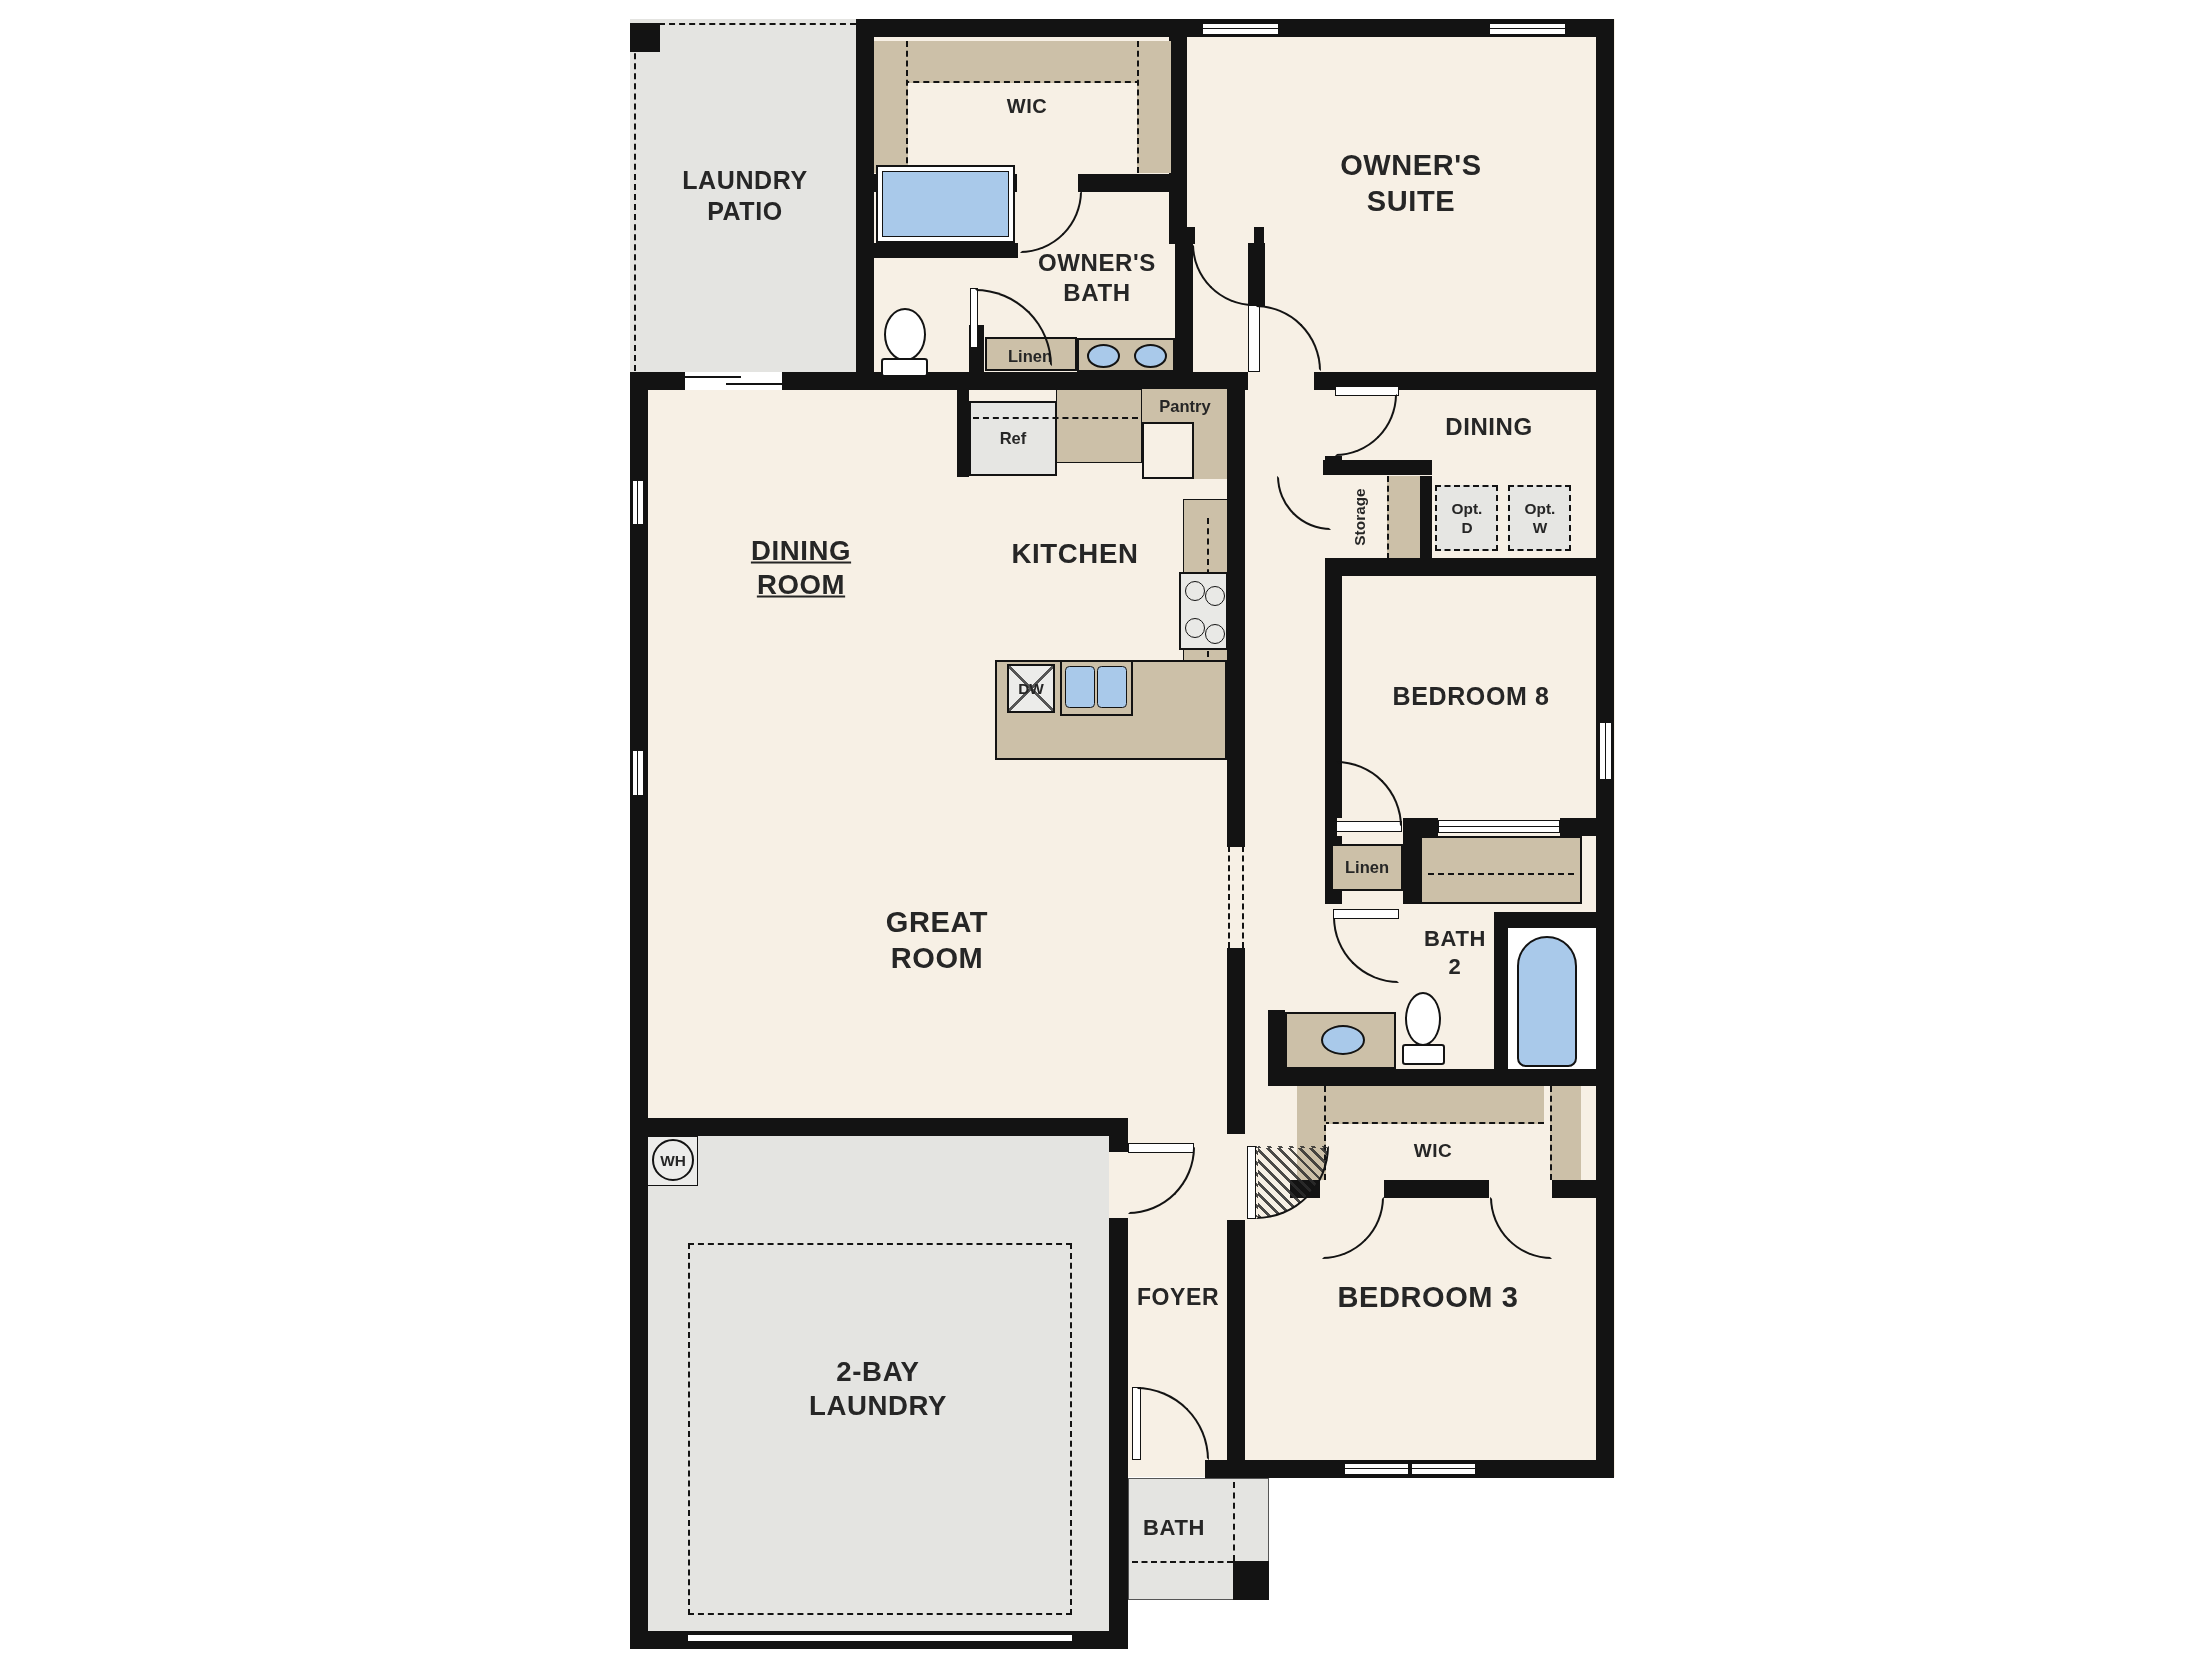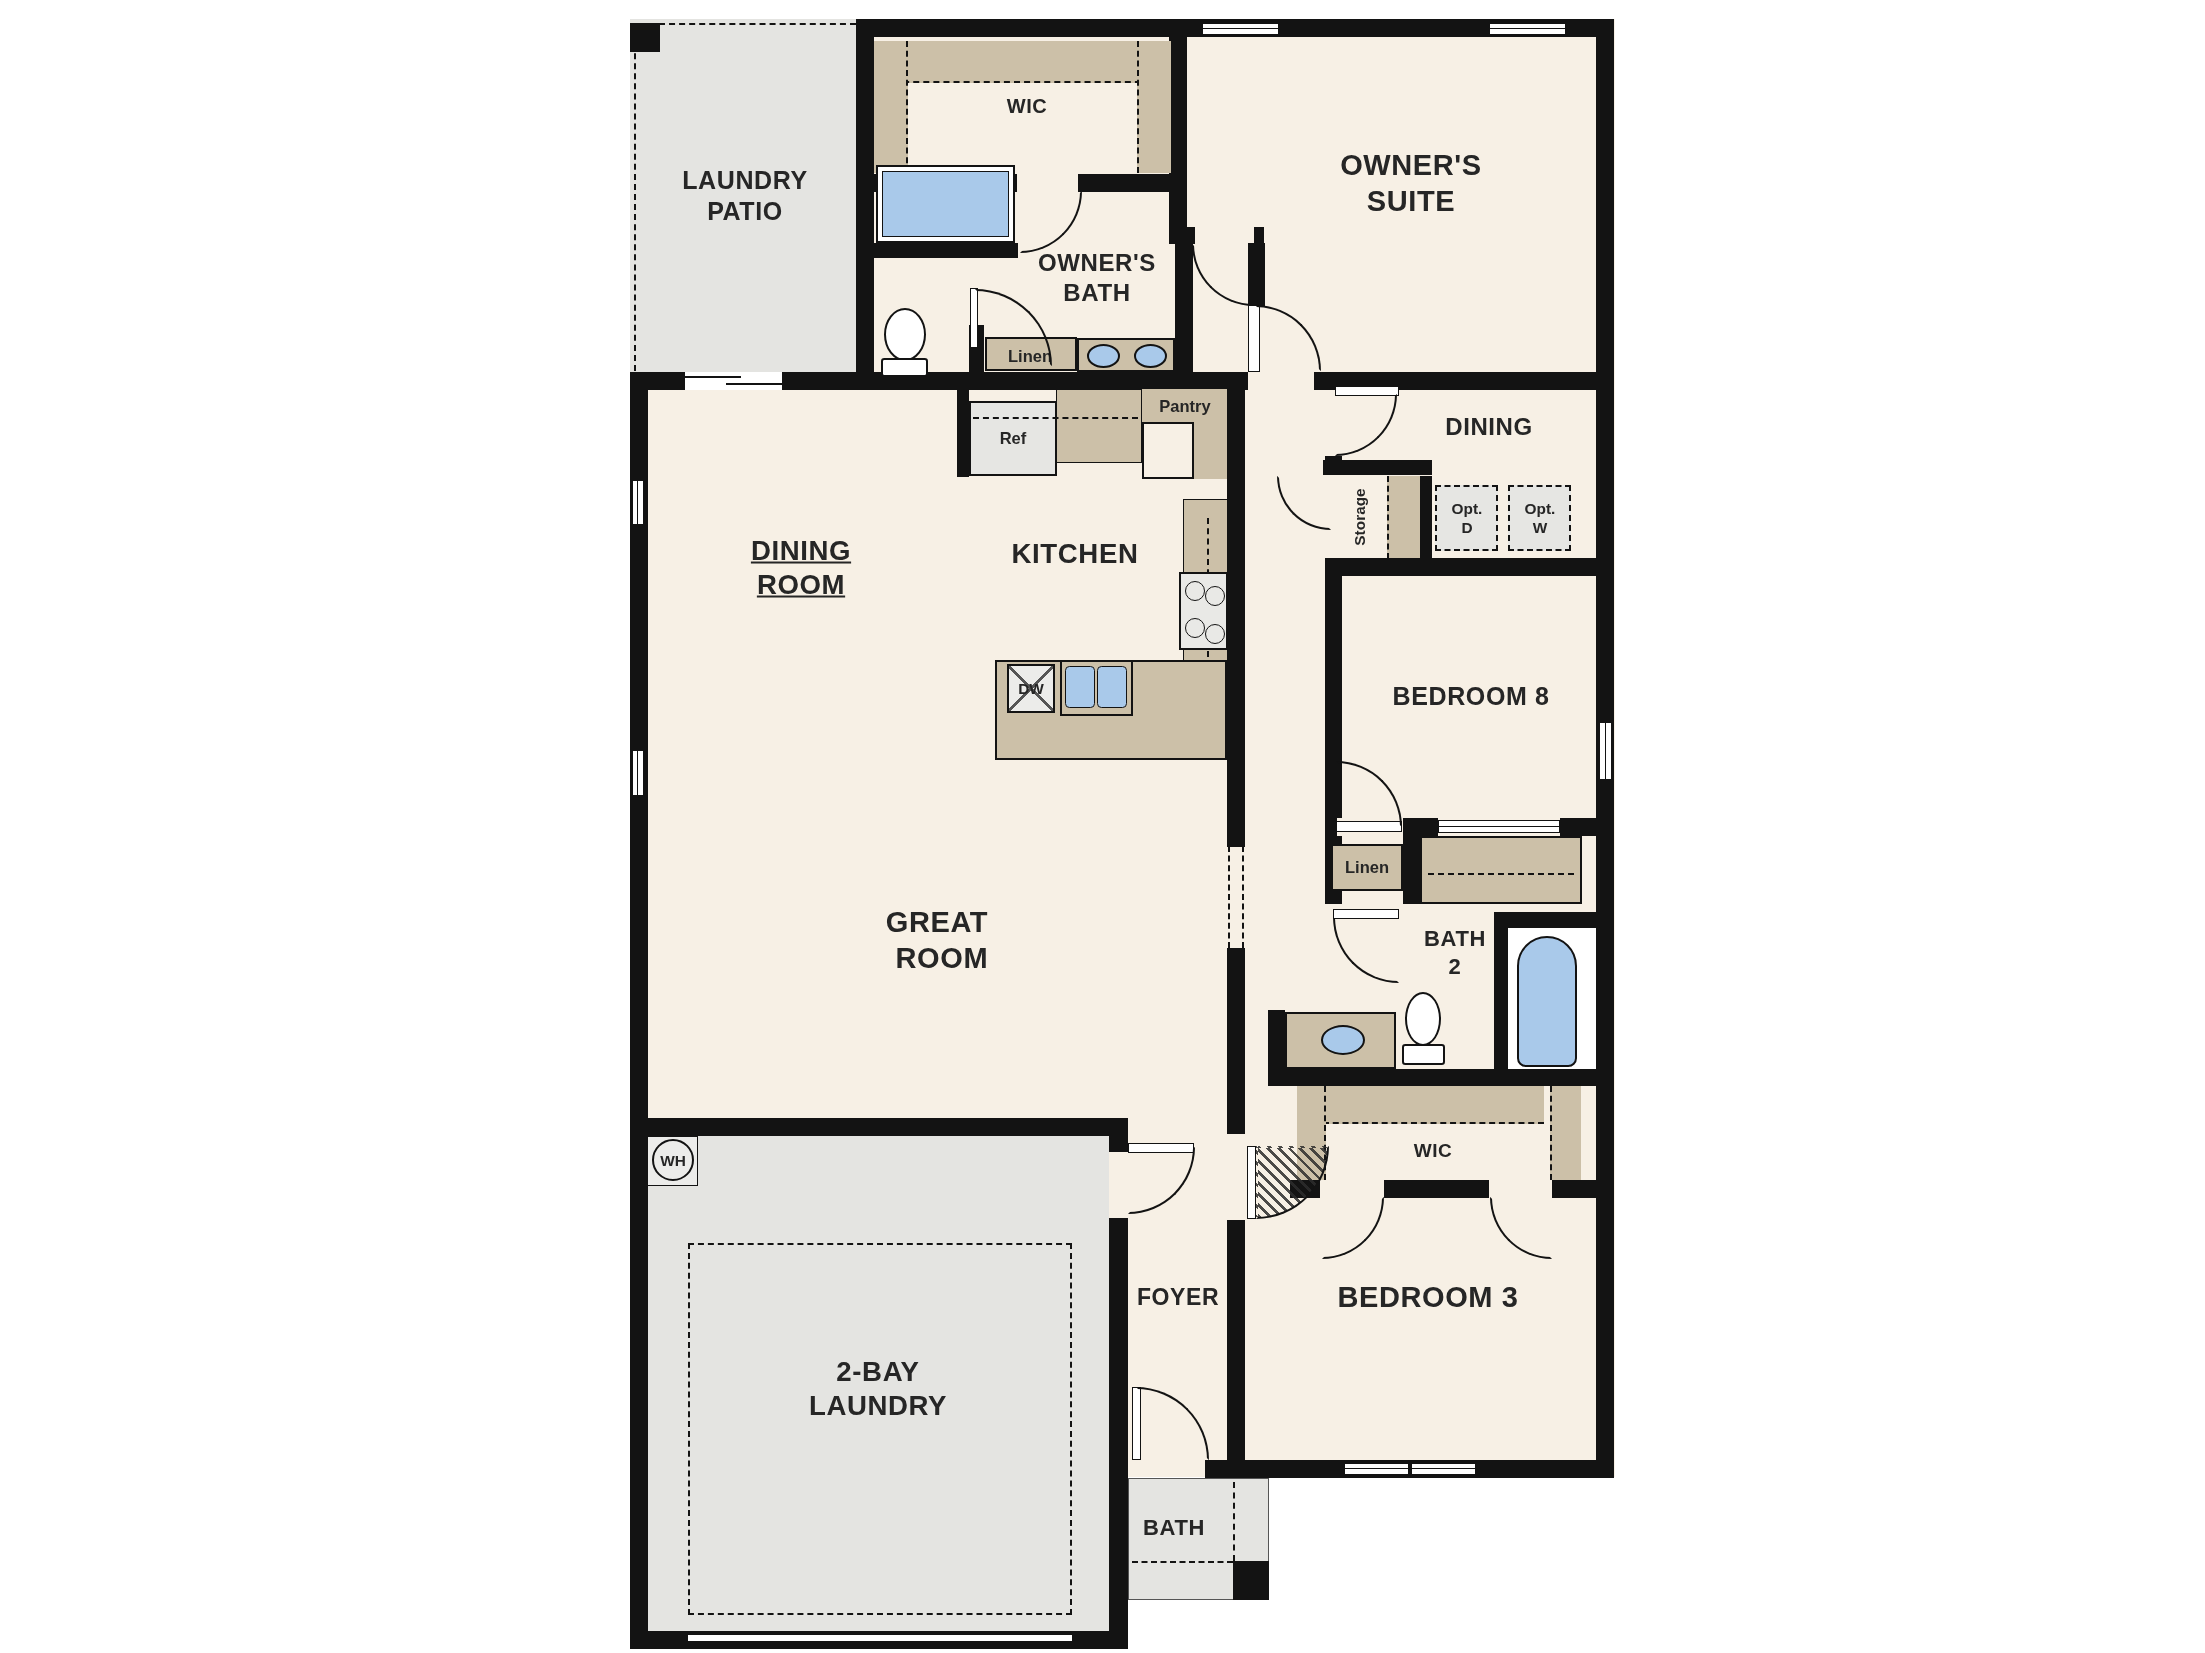--- a/index.html
+++ b/index.html
@@ -243,21 +243,21 @@
       <span>DINING</span>
       <span>ROOM</span>
     </div>
   <div class="lbl s50" style="left:1075px;top:554px;">KITCHEN</div>
   <div class="lbl s44" style="left:1489px;top:427px;">DINING</div>
   <div class="lbl s48 s46" style="left:1471px;top:697px;">BEDROOM 8</div>
   <div class="lbl s40" style="left:1455px;top:952px;">
       <span>BATH</span>
       <span>2</span>
     </div>
-  <div class="lbl s52" style="left:937px;top:940px;text-align:right;">
+  <div class="lbl s52" style="left:937px;top:940px;">
       <span>GREAT</span>
       <span>ROOM</span>
     </div>
   <div class="lbl s42" style="left:1178px;top:1297px;">FOYER</div>
   <div class="lbl s52" style="left:1428px;top:1297px;">BEDROOM 3</div>
   <div class="lbl s50" style="left:878px;top:1389px;">
       <span>2-BAY</span>
       <span>LAUNDRY</span>
     </div>
   <div class="lbl s40" style="left:1174px;top:1528px;">BATH</div>

